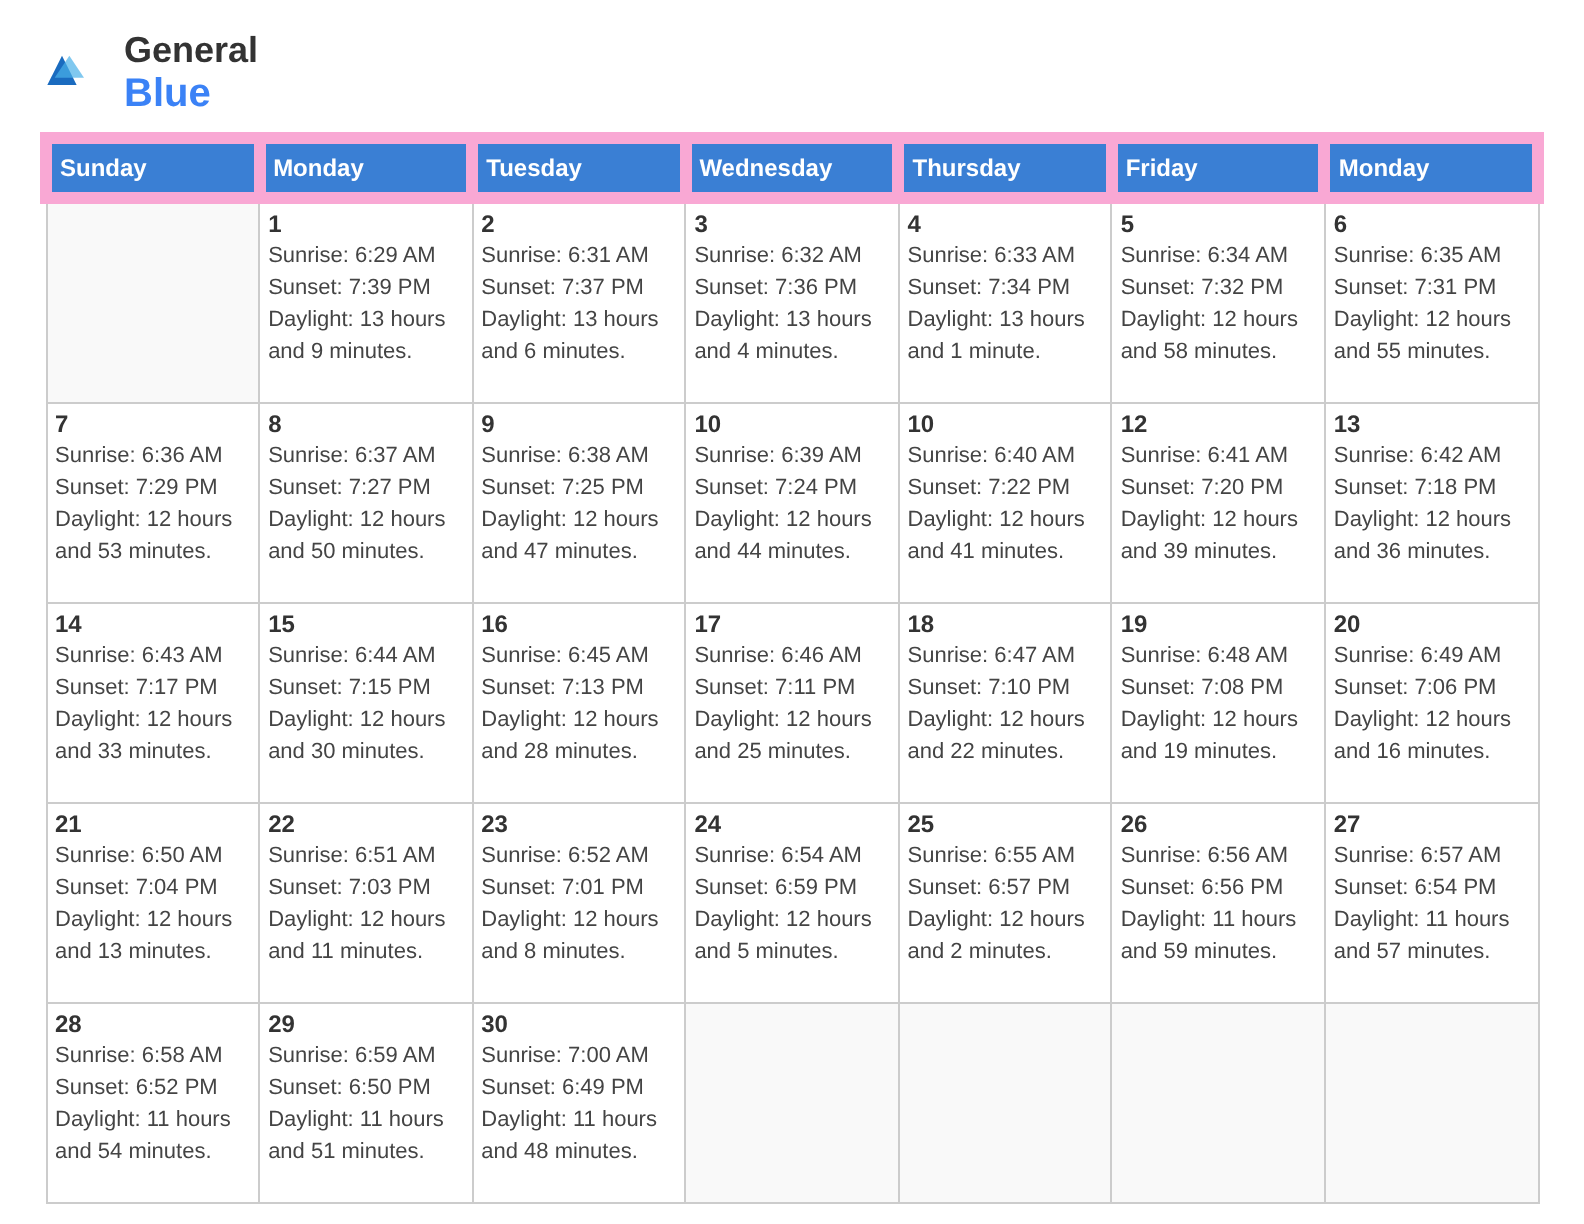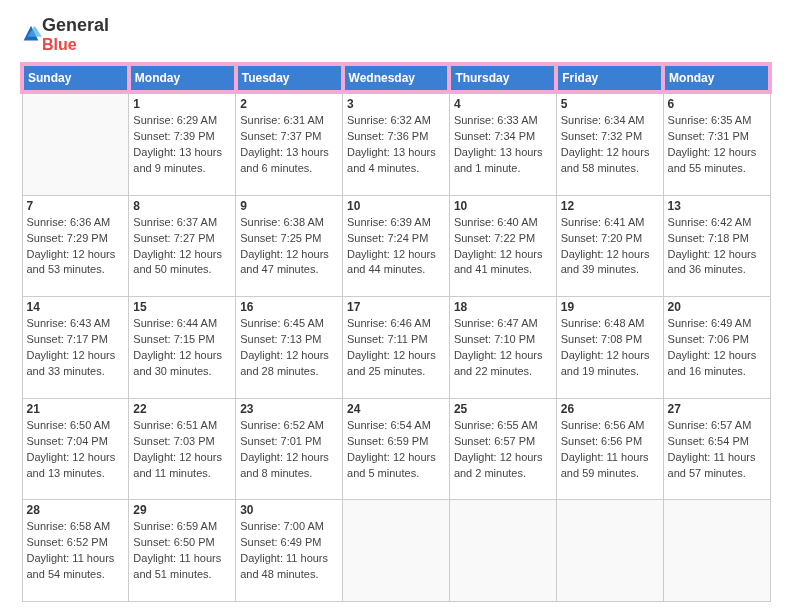--- a/index.html
+++ b/index.html
@@ -19,32 +19,32 @@
     }
     .header {
       display: flex;
       justify-content: space-between;
       align-items: flex-start;
       margin-bottom: 8px;
     }
     .logo {
       display: flex;
       align-items: center;
-      gap: 0;
+      gap: 20px;
     }
     .logo-text-general {
       font-size: 18px;
       font-weight: bold;
       color: #333;
       line-height: 1.1;
     }
     .logo-text-blue {
-      font-size: 16px;
+      font-size: 20px;
       font-weight: bold;
-      color: #ef4444;
+      color: #3b82f6;
       line-height: 1.1;
     }
     .logo-icon {
       width: 22px;
       height: 22px;
     }
     .title-block {
       text-align: right;
     }
     .month-title {
@@ -62,21 +62,21 @@
       flex: 1;
       table-layout: fixed;
     }
     .calendar thead th {
       background-color: #3a7fd4;
       color: #fff;
       font-size: 12px;
       font-weight: bold;
       padding: 5px 4px;
       text-align: left;
-      border: 4px solid #f9a8d4;
+      border: 6px solid #f9a8d4;
     }
     .calendar tbody td {
       vertical-align: top;
       border: 1px solid #ccc;
       padding: 3px 4px;
       font-size: 9.5px;
       color: #333;
       height: 86px;
     }
     .calendar tbody td.empty {

